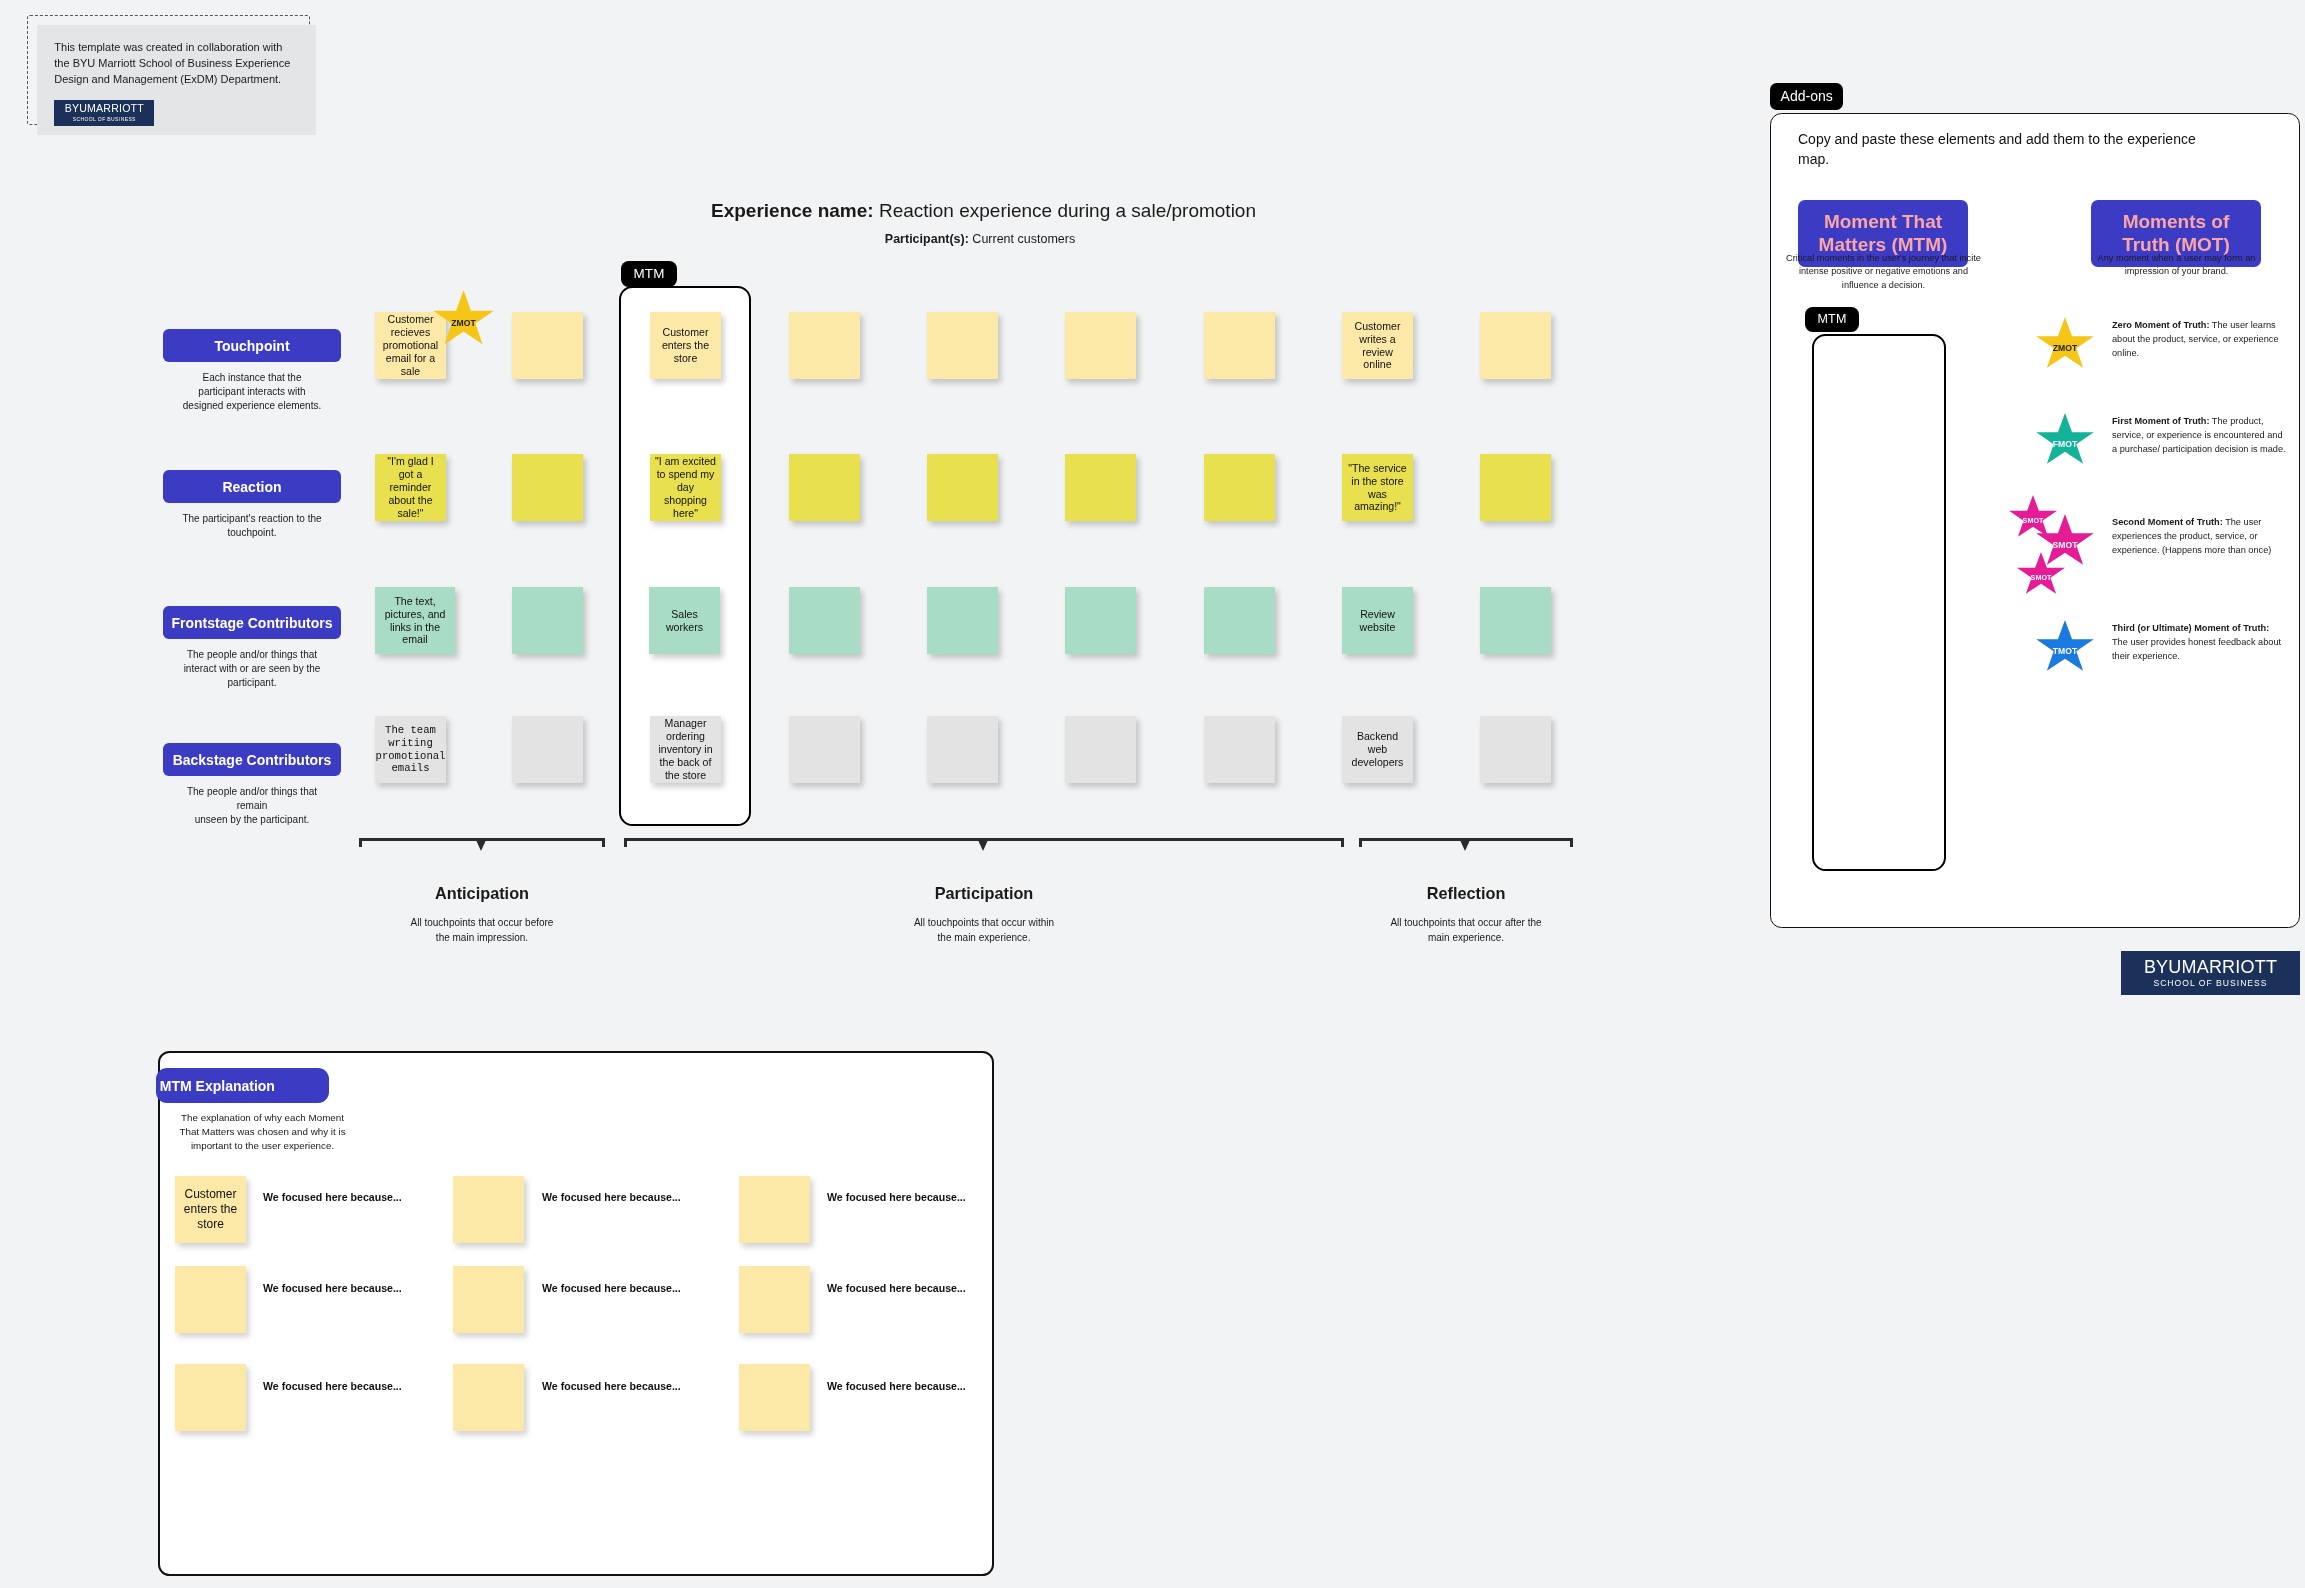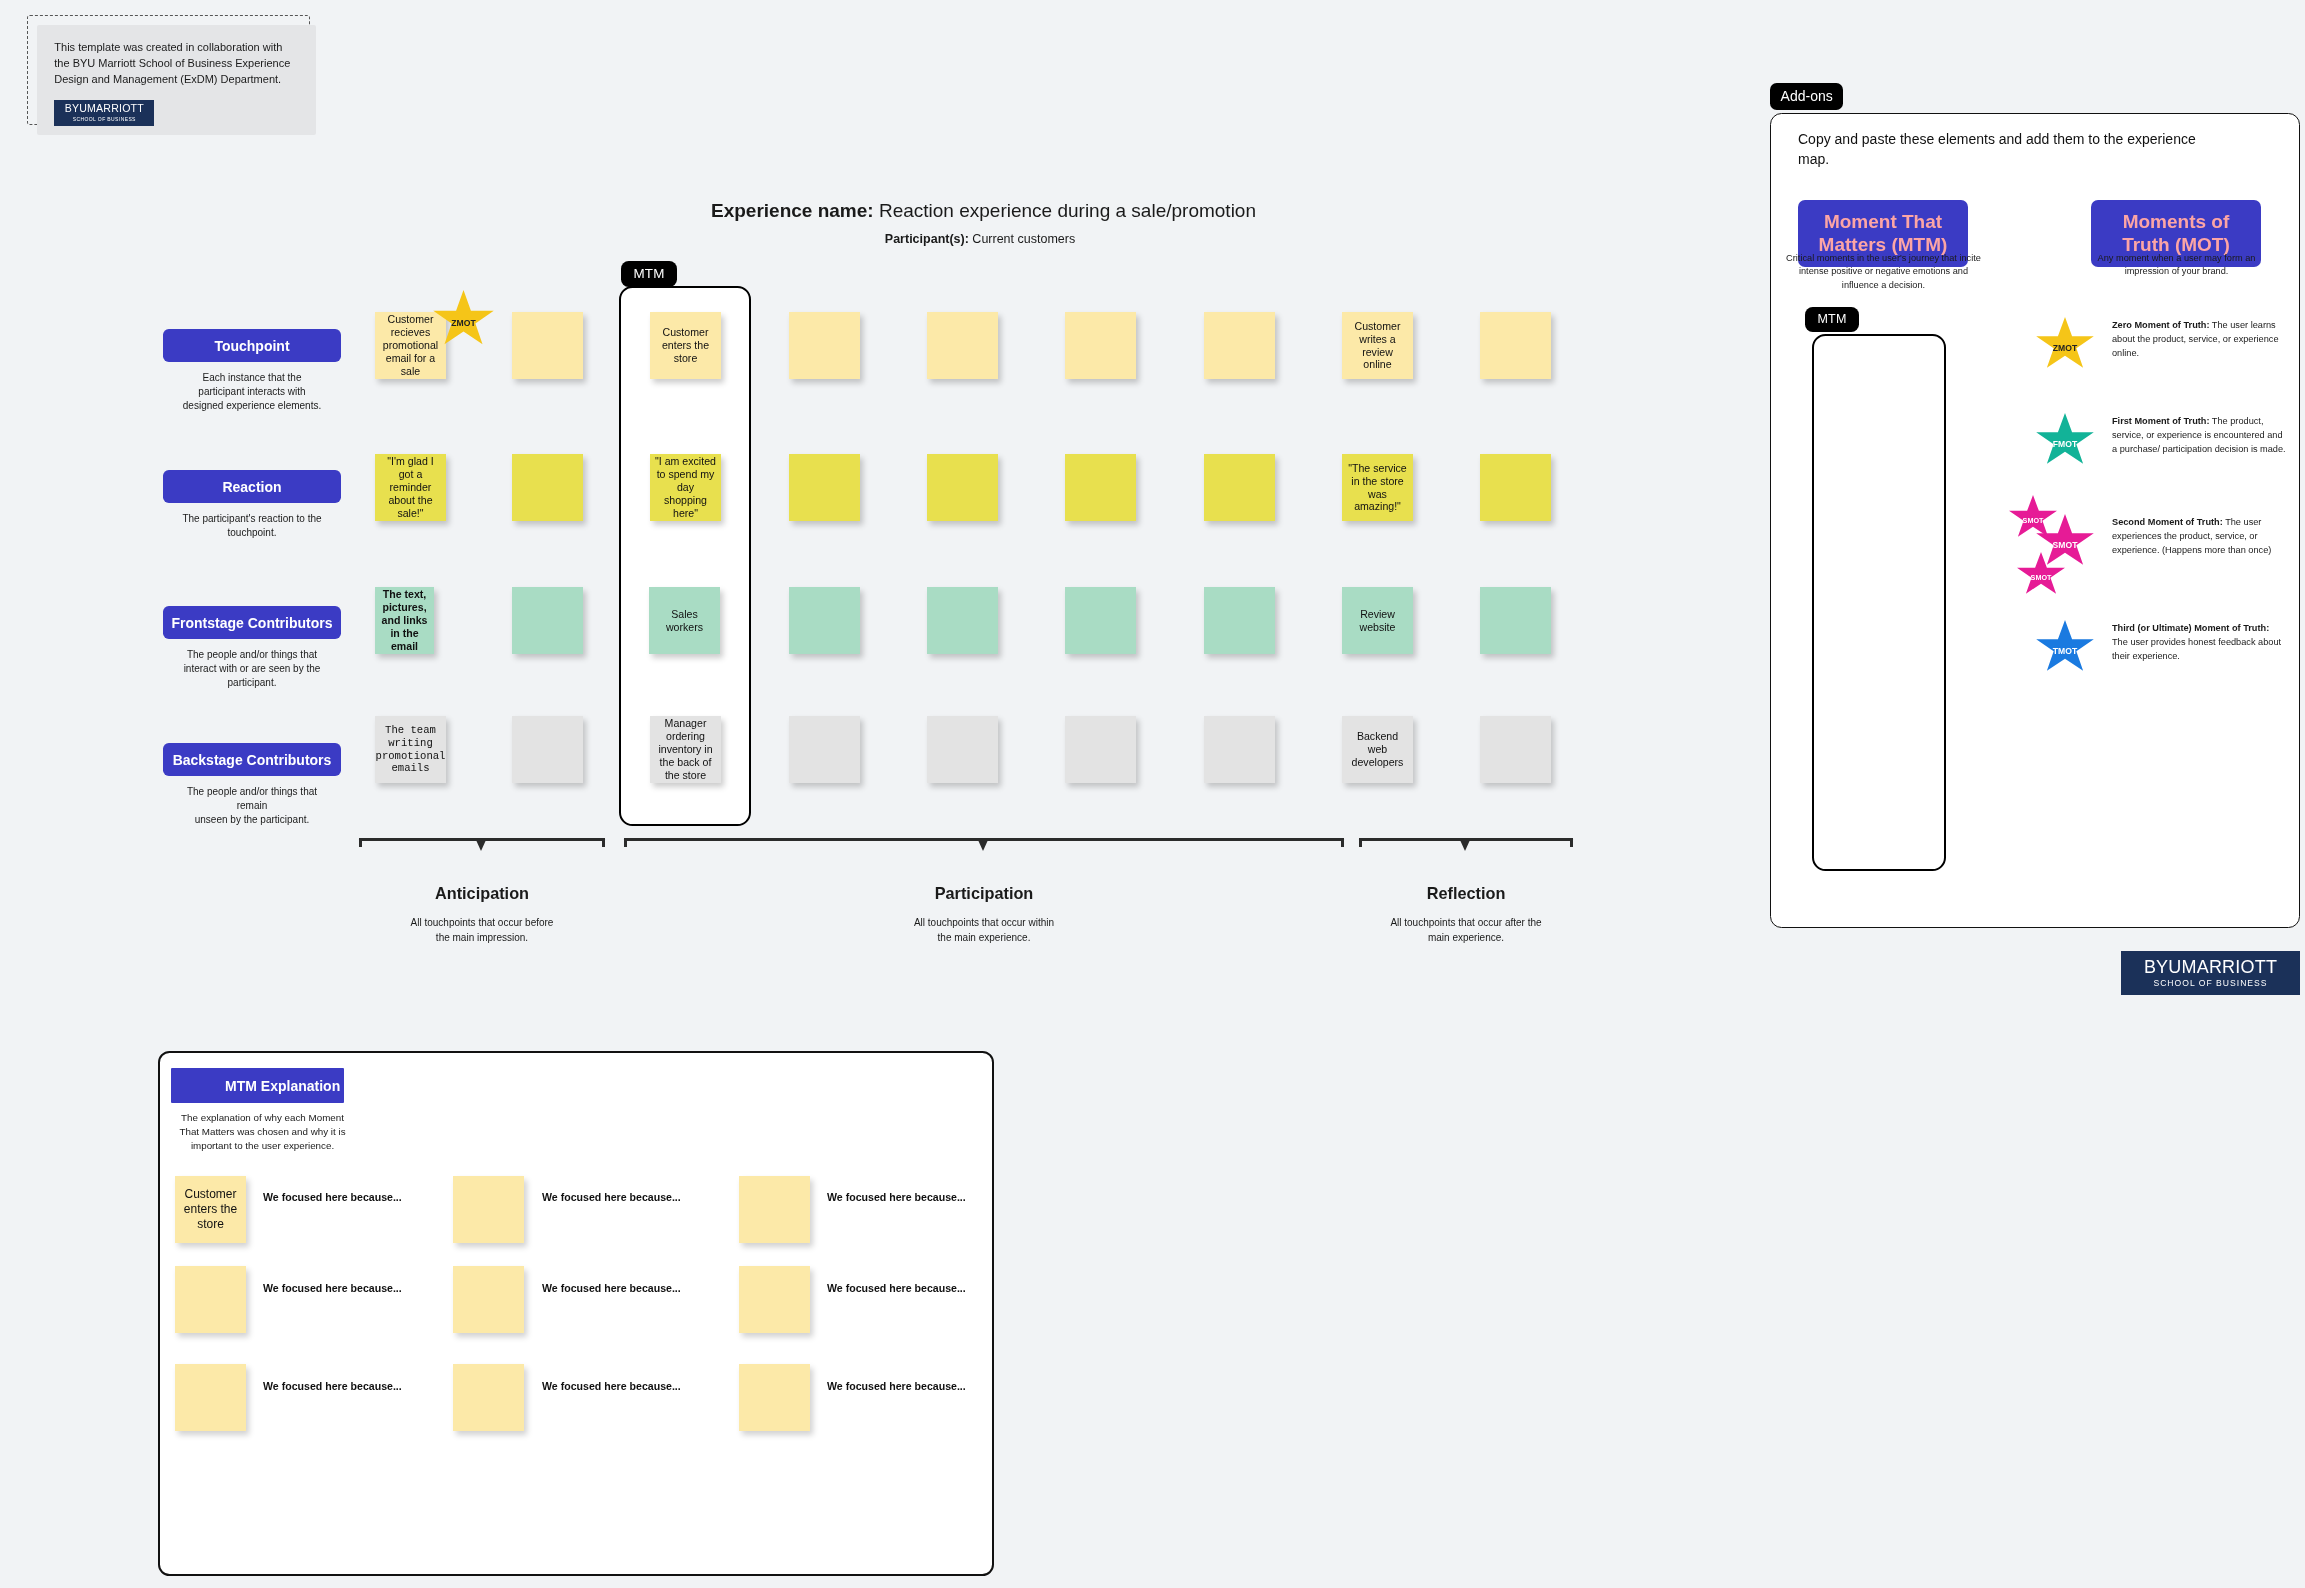--- a/index.html
+++ b/index.html
@@ -148,22 +148,22 @@
   }
   .brand-footer .logo-top { font-size: 18px; }
   .brand-footer .logo-bot { font-size: 8.6px; letter-spacing: 1px; margin-top: 2.9px; }
 
   
   .expl-panel {
     position: absolute; left: 158px; top: 1051px; width: 836px; height: 525px;
     background: #fff; border: 2.9px solid #111; border-radius: 11.5px;
   }
   .expl-chip {
-    position: absolute; left: 171px; top: 1068px; width: 173px;
-    background: #3b3bc4; color: #fff; border-radius: 1px; text-align: right;
+    position: absolute; left: 156px; top: 1068px; width: 173px;
+    background: #3b3bc4; color: #fff; border-radius: 11px; text-align: left;
     font-weight: 700; font-size: 14px; padding: 9.6px 3.8px;
   }
   .expl-desc {
     position: absolute; left: 171px; top: 1111px; width: 183px;
     text-align: center; font-size: 9.8px; line-height: 1.42; color: #1a1a1a;
   }
   .expl-note {
     position: absolute; background: #fce9a8; box-shadow: 2.9px 3.8px 5.8px rgba(0,0,0,.18);
     display: flex; align-items: center; justify-content: center;
     text-align: center; font-size: 12px; line-height: 1.25; color: #111;
@@ -237,21 +237,21 @@
       <div class="note n-yellow" style="left: 1480px; top: 312px; width: 71px; height: 67px;"></div>
       <div class="note n-gold" style="left: 375px; top: 454px; width: 71px; height: 67px;">"I'm glad I got a reminder about the sale!"</div>
       <div class="note n-gold" style="left: 512px; top: 454px; width: 71px; height: 67px;"></div>
       <div class="note n-gold" style="left: 650px; top: 454px; width: 71px; height: 67px;">"I am excited to spend my day shopping here"</div>
       <div class="note n-gold" style="left: 789px; top: 454px; width: 71px; height: 67px;"></div>
       <div class="note n-gold" style="left: 927px; top: 454px; width: 71px; height: 67px;"></div>
       <div class="note n-gold" style="left: 1065px; top: 454px; width: 71px; height: 67px;"></div>
       <div class="note n-gold" style="left: 1204px; top: 454px; width: 71px; height: 67px;"></div>
       <div class="note n-gold" style="left: 1342px; top: 454px; width: 71px; height: 67px;">"The service in the store was amazing!"</div>
       <div class="note n-gold" style="left: 1480px; top: 454px; width: 71px; height: 67px;"></div>
-      <div class="note n-green" style="left: 375px; top: 587px; width: 59px; height: 67px; font-weight: bold;">The text, pictures, and links in the email</div>
+      <div class="note n-green" style="left: 375px; top: 587px; width: 80px; height: 67px;">The text, pictures, and links in the email</div>
       <div class="note n-green" style="left: 512px; top: 587px; width: 71px; height: 67px;"></div>
       <div class="note n-green" style="left: 649px; top: 587px; width: 71px; height: 67px;">Sales workers</div>
       <div class="note n-green" style="left: 789px; top: 587px; width: 71px; height: 67px;"></div>
       <div class="note n-green" style="left: 927px; top: 587px; width: 71px; height: 67px;"></div>
       <div class="note n-green" style="left: 1065px; top: 587px; width: 71px; height: 67px;"></div>
       <div class="note n-green" style="left: 1204px; top: 587px; width: 71px; height: 67px;"></div>
       <div class="note n-green" style="left: 1342px; top: 587px; width: 71px; height: 67px;">Review website</div>
       <div class="note n-green" style="left: 1480px; top: 587px; width: 71px; height: 67px;"></div>
       <div class="note n-gray" style="left: 375px; top: 716px; width: 71px; height: 67px; font-family: Liberation Mono, monospace;">The team writing promotional emails</div>
       <div class="note n-gray" style="left: 512px; top: 716px; width: 71px; height: 67px;"></div>

